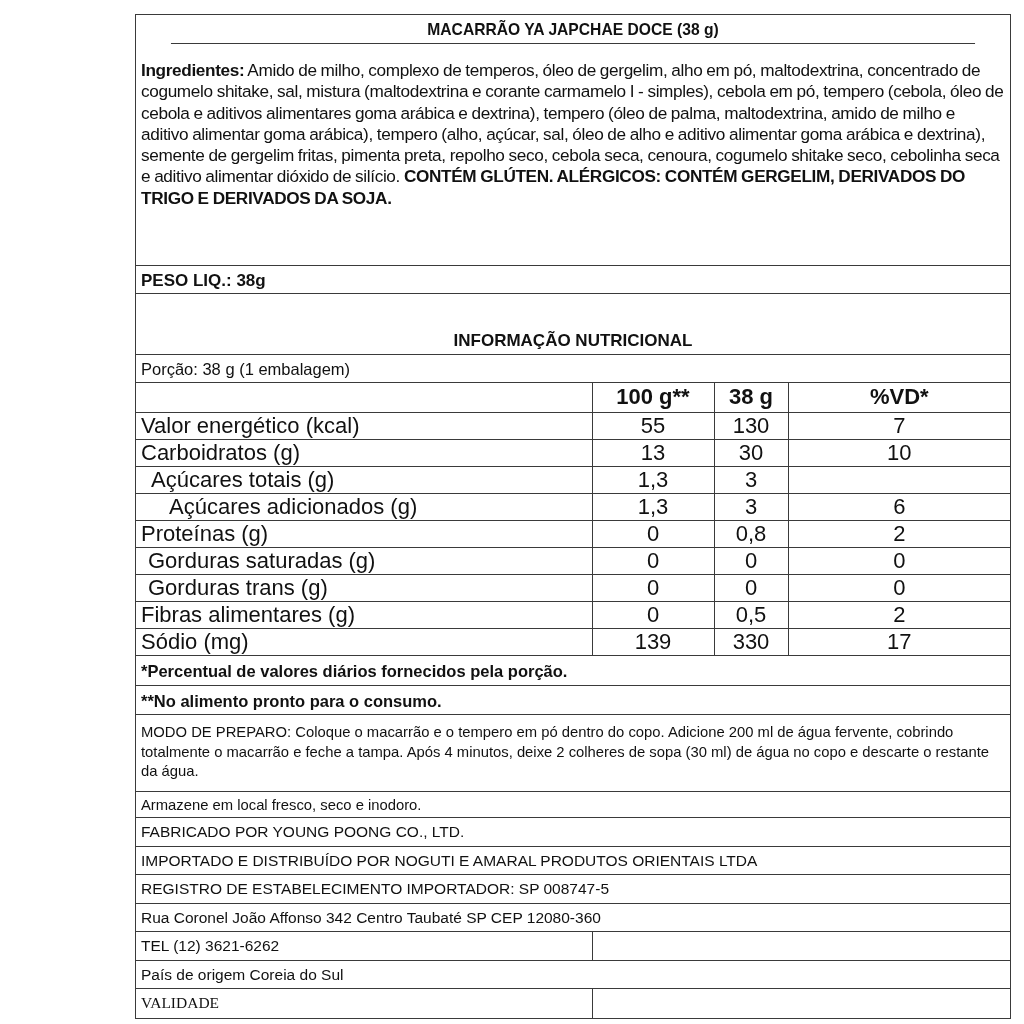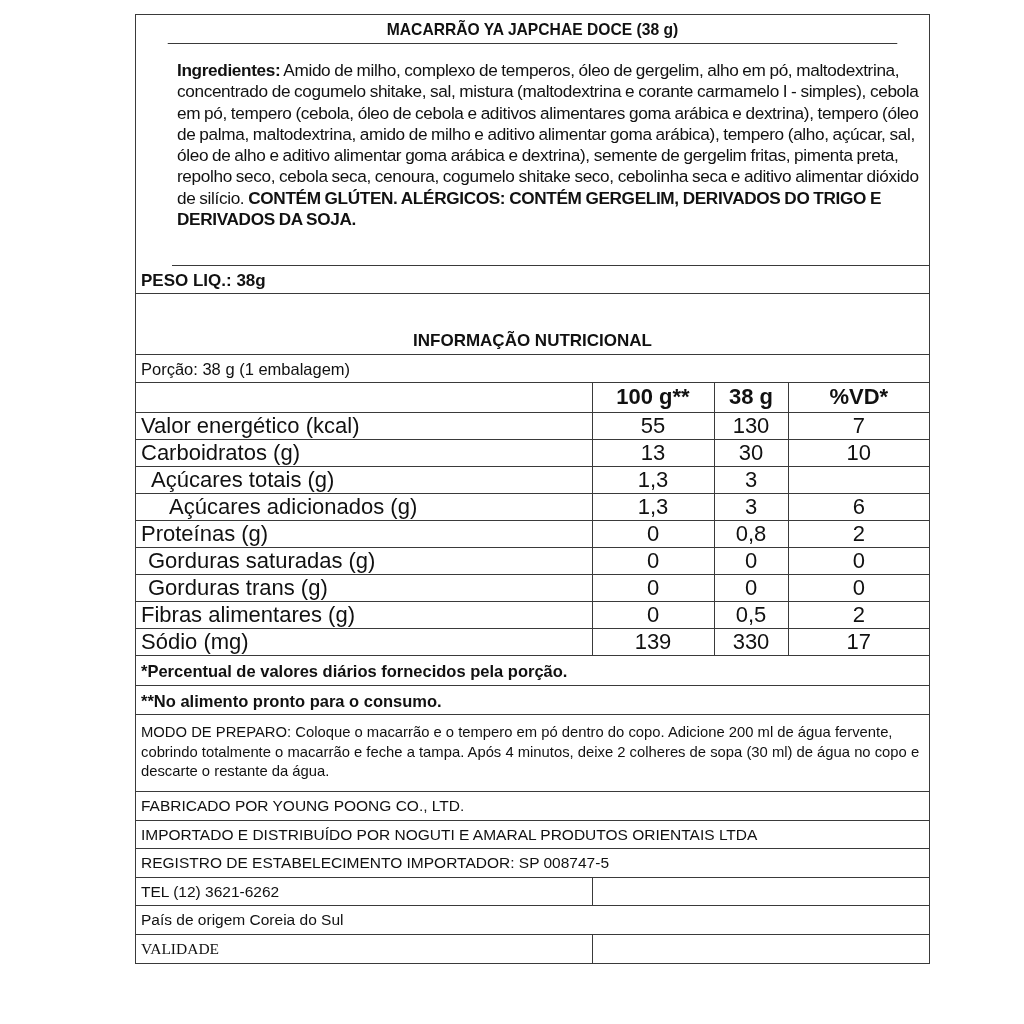--- a/index.html
+++ b/index.html
@@ -1,23 +1,23 @@
 <!DOCTYPE html>
 <html><head>
 <meta charset="utf-8">
 <style>
   html, body { margin: 0; padding: 0; background: #ffffff; }
   body { width: 1024px; height: 1024px; position: relative; overflow: hidden;
          font-family: "Liberation Sans", sans-serif; color: #111111; }
-  .label { position: absolute; left: 135px; top: 14px; width: 795px;
+  .label { position: absolute; left: 135px; top: 14px; width: 876px;
            border: 1.5px solid #3a3a3a; box-sizing: border-box; }
   .row { border-bottom: 1.5px solid #3a3a3a; box-sizing: border-box; position: relative; }
   .row:last-child { border-bottom: none; font-family: Liberation Serif, serif; }
   .title { height: 29px; font-weight: bold; font-size: 17px; text-align: center; line-height: 29px; transform: scaleX(0.92); }
-  .ingredients { height: 222px; padding: 16px 5px 0 5px; font-size: 17.2px; line-height: 21.3px; letter-spacing: -0.35px; word-spacing: -0.5px; margin-left: 36px; }
+  .ingredients { height: 222px; padding: 16px 5px 0 5px; font-size: 17.2px; line-height: 21.3px; letter-spacing: -0.35px; word-spacing: -0.5px; }
   .ingredients b { font-weight: bold; }
   .peso { height: 28px; padding-left: 5px; font-weight: bold; font-size: 17px; line-height: 30px; }
   .info-title { height: 29px; text-align: center; font-weight: bold; font-size: 17px; line-height: 30px; margin-top: 32px; }
   .porcao { height: 28px; padding-left: 5px; font-size: 16.5px; line-height: 28px; }
   table.nut { border-collapse: collapse; width: 100%; table-layout: fixed; }
   table.nut td { border: 1.5px solid #3a3a3a; height: 27px; padding: 0; font-size: 22px; box-sizing: border-box; }
   table.nut tr:first-child td { border-top: none; }
   table.nut tr:last-child td { border-bottom: none; }
   table.nut td:first-child { border-left: none; padding-left: 5px; }
   table.nut td:last-child { border-right: none; }
@@ -117,23 +117,25 @@
             <td class="num">330</td>
             <td class="num">17</td>
           </tr>
         </tbody>
     </table>
   </div>
 
   <div class="row note">*Percentual de valores diários fornecidos pela porção.</div>
   <div class="row note note2">**No alimento pronto para o consumo.</div>
   <div class="row modo">MODO DE PREPARO: Coloque o macarrão e o tempero em pó dentro do copo. Adicione 200 ml de água fervente, cobrindo totalmente o macarrão e feche a tampa. Após 4 minutos, deixe 2 colheres de sopa (30 ml) de água no copo e descarte o restante da água.</div>
+  <div class="row small">Armazene em local fresco, seco e inodoro.</div>
   <div class="row line">FABRICADO POR YOUNG POONG CO., LTD.</div>
   <div class="row line">IMPORTADO E DISTRIBUÍDO POR NOGUTI E AMARAL PRODUTOS ORIENTAIS LTDA</div>
   <div class="row line">REGISTRO DE ESTABELECIMENTO IMPORTADOR: SP 008747-5</div>
+  <div class="row line">Rua Coronel João Affonso 342 Centro Taubaté SP CEP 12080-360</div>
   <div class="row split">
     <div class="left">TEL (12) 3621-6262</div>
   </div>
   <div class="row line">País de origem Coreia do Sul</div>
   <div class="row split">
     <div class="left">VALIDADE</div>
   </div>
 </div>
 
 </body></html>

